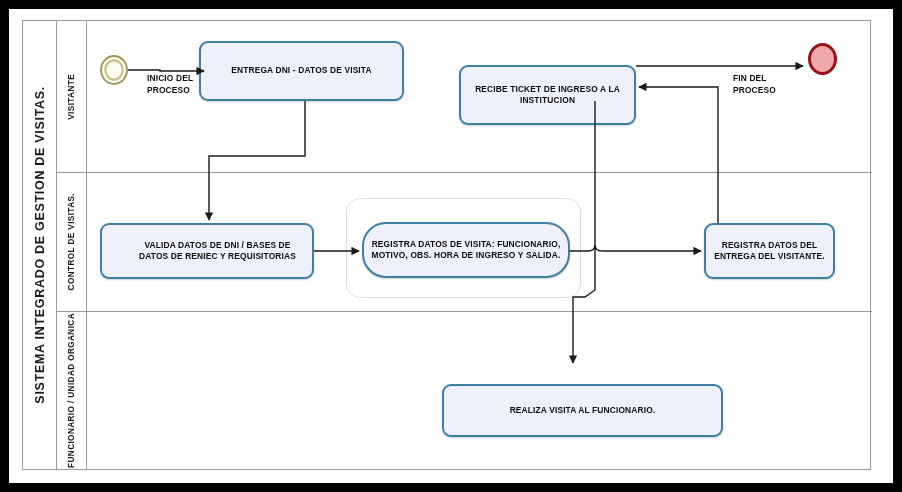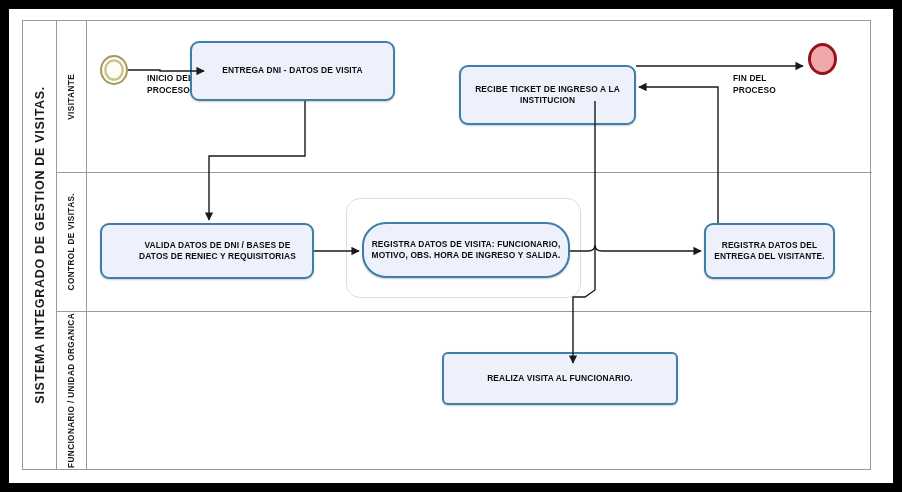--- a/index.html
+++ b/index.html
@@ -184,31 +184,31 @@
 <div class="start-event" style="left:100px; top:55px; width:28px; height:30px;"></div>
 
 <div class="end-event" style="left:808px; top:43px; width:29px; height:32px;"></div>
 
 <div class="annot" style="left:131px; top:72px; width:70px;margin-left:16px;">INICIO DEL
 PROCESO</div>
 
 <div class="annot" style="left:733px; top:72px; width:70px;">FIN DEL
 PROCESO</div>
 
-<div class="task" style="left:190px; top:41px; width:205px; height:60px;">ENTREGA DNI - DATOS DE VISITA</div>
+<div class="task" style="left:199px; top:41px; width:205px; height:60px;">ENTREGA DNI - DATOS DE VISITA</div>
 
 <div class="task" style="left:459px; top:41px; width:177px; height:60px;margin-top:24px;">RECIBE TICKET DE INGRESO A LA INSTITUCION</div>
 
 <div class="task" style="left:100px; top:223px; width:214px; height:56px;padding-left:28px;">VALIDA DATOS DE DNI  / BASES DE DATOS DE RENIEC Y REQUISITORIAS</div>
 
 <div class="task" style="left:362px; top:222px; width:208px; height:56px;border-radius:24px;">REGISTRA DATOS DE VISITA: FUNCIONARIO, MOTIVO, OBS. HORA DE INGRESO Y SALIDA.</div>
 
 <div class="task" style="left:704px; top:223px; width:131px; height:56px;">REGISTRA DATOS DEL ENTREGA DEL VISITANTE.</div>
 
-<div class="task" style="left:442px; top:352px; width:236px; height:53px;border-radius:6px;">REALIZA VISITA AL  FUNCIONARIO.</div>
+<div class="task" style="left:442px; top:384px; width:281px; height:53px;">REALIZA VISITA AL  FUNCIONARIO.</div>
 
 <svg id="canvas" xmlns="http://www.w3.org/2000/svg" viewBox="0 0 902 492">
   <defs>
     <marker id="arrow" viewBox="0 0 10 10" refX="9" refY="5" markerWidth="6" markerHeight="6" orient="auto-start-reverse">
       <path d="M 0 0 L 10 5 L 0 10 z" fill="#1a1a1a"></path>
     </marker>
   </defs>
 
   <g fill="none" stroke="#1a1a1a" stroke-width="1.4" marker-end="url(#arrow)">
 

